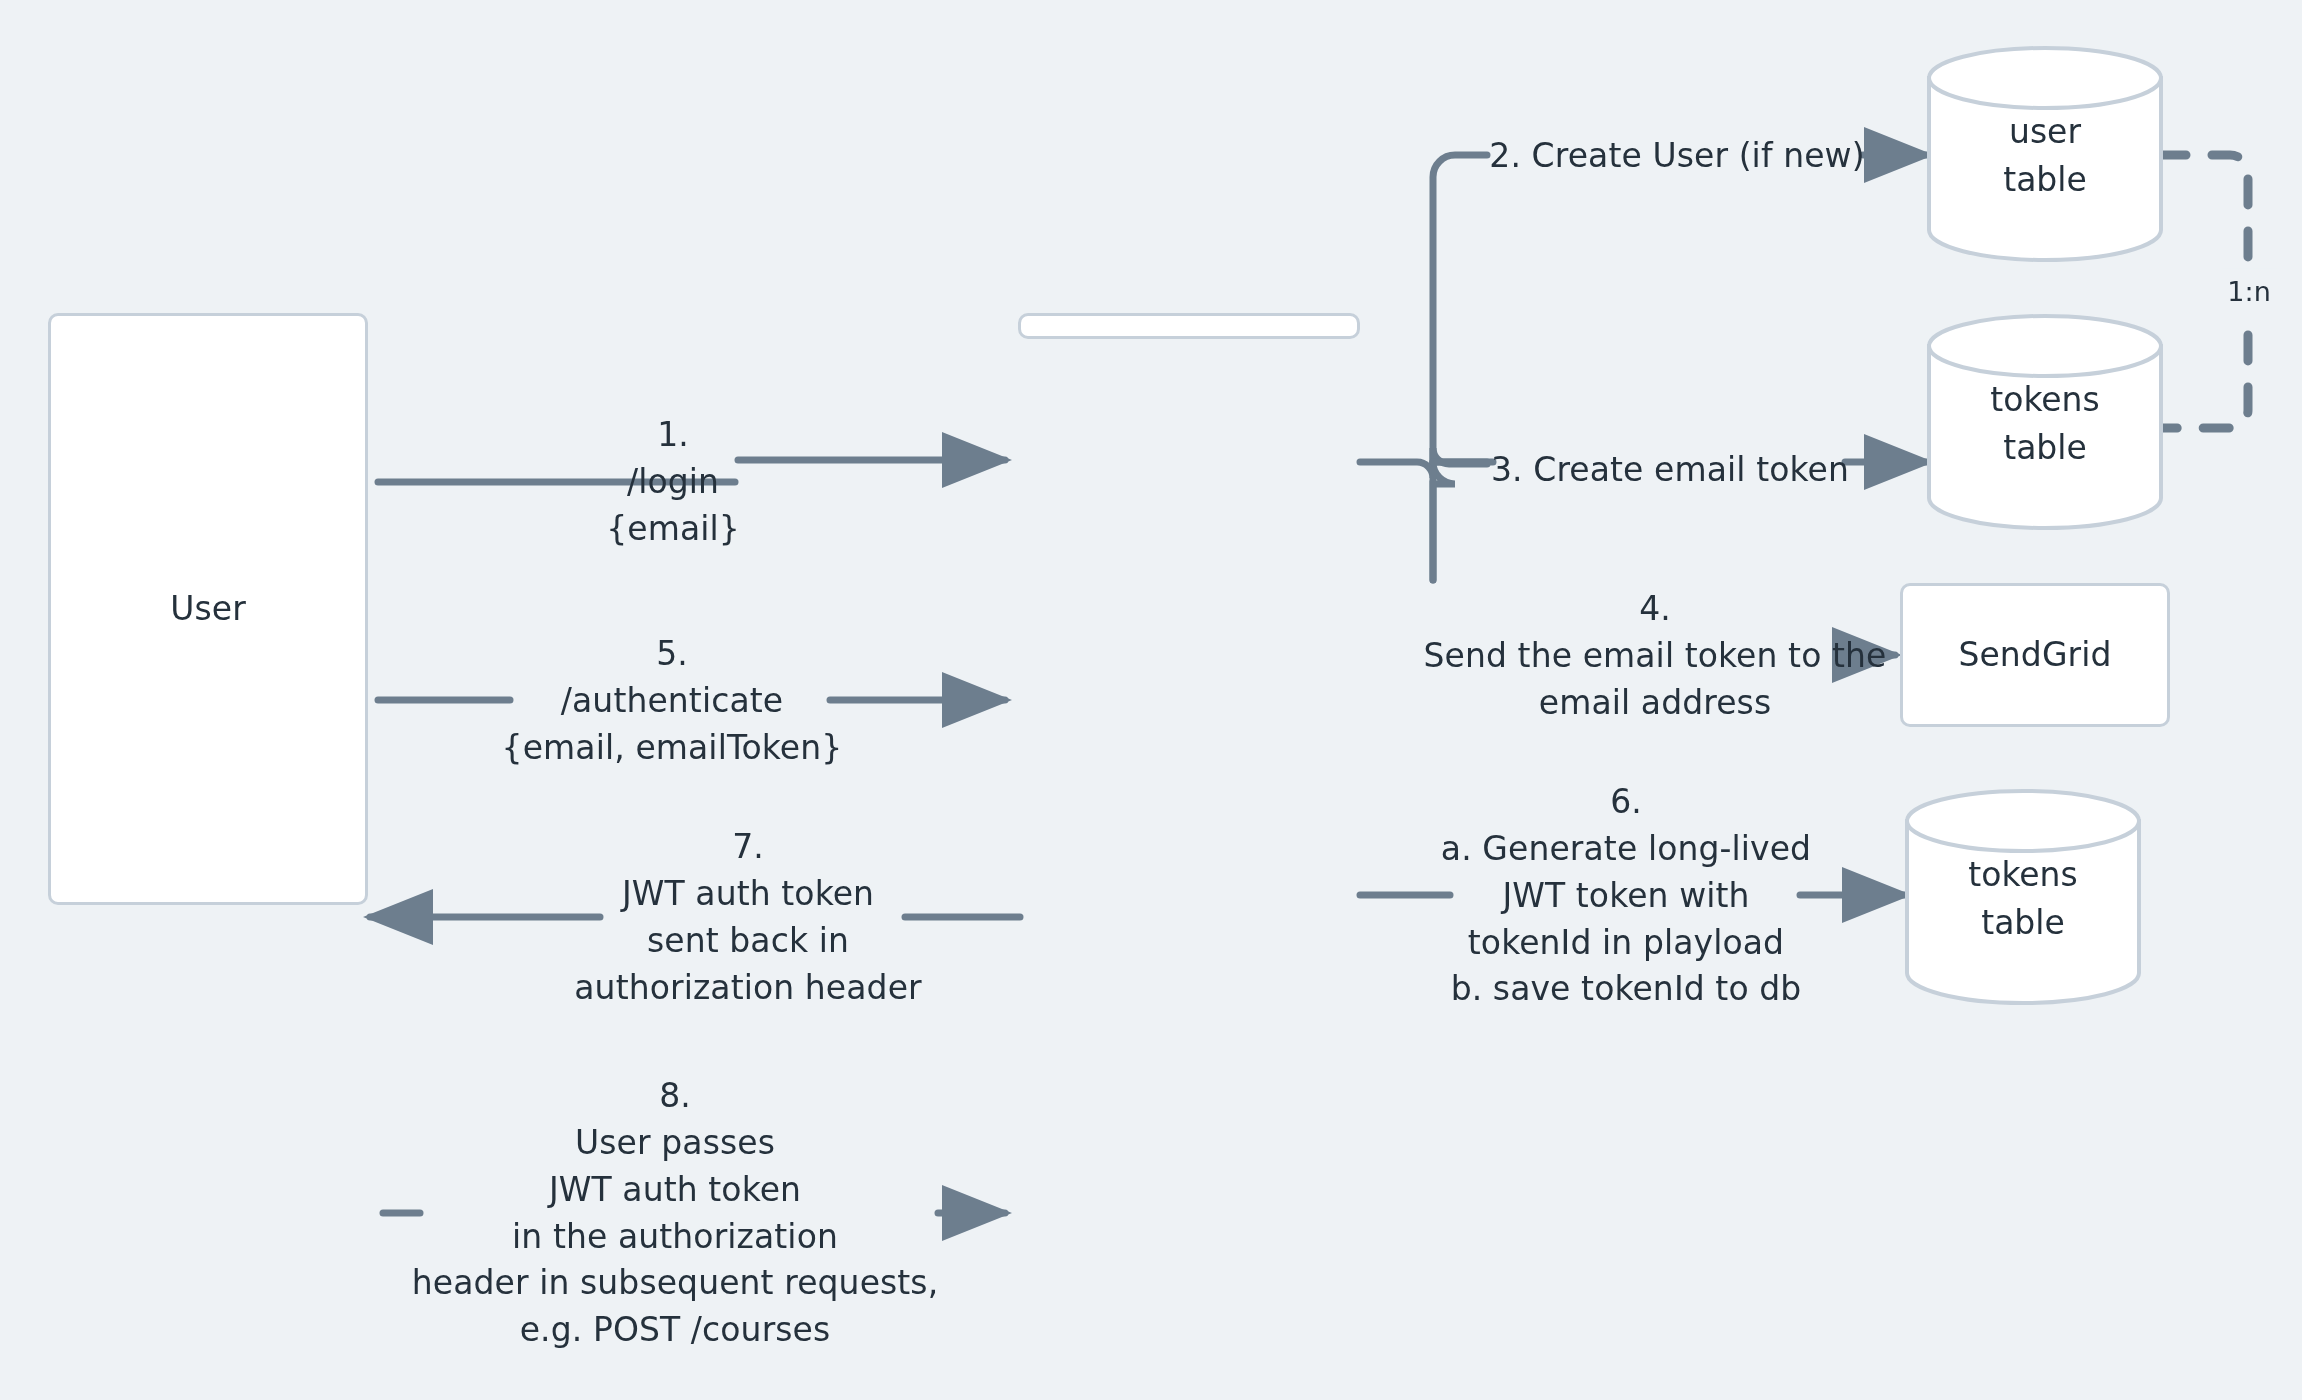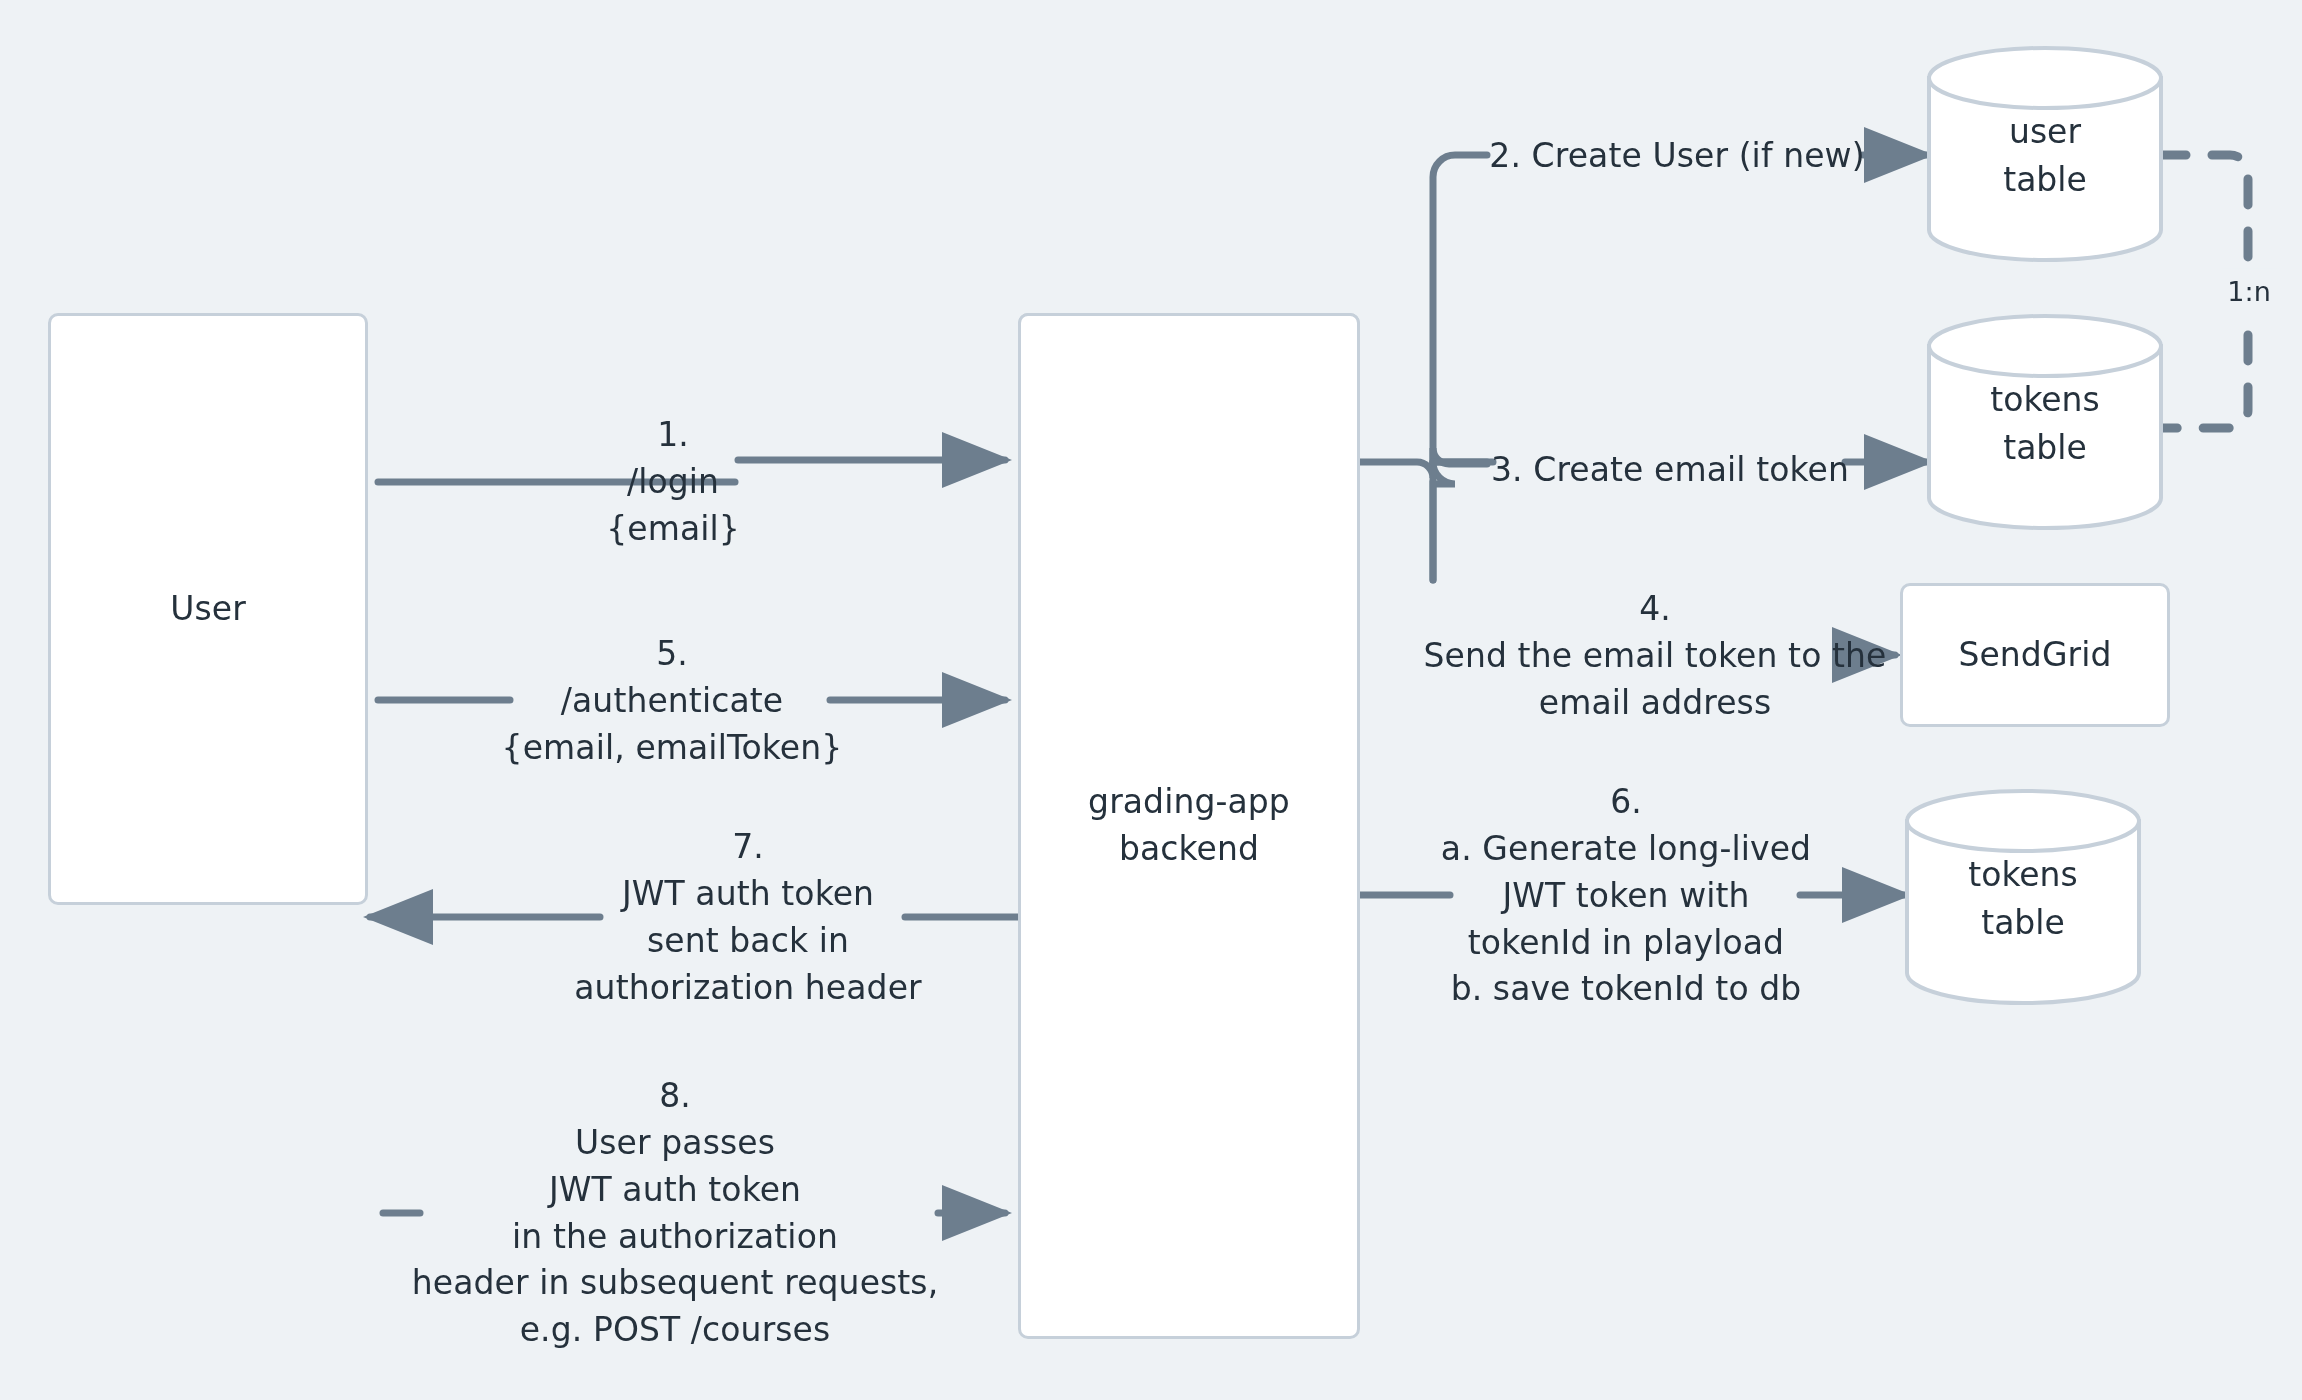--- a/index.html
+++ b/index.html
@@ -117,24 +117,20 @@
     </g>
 
     <path d="M2160,155 L2230,155 A18,18 0 0 1 2248,173 L2248,410 A18,18 0 0 1 2230,428 L2160,428" stroke="#6d7e8e" stroke-width="9" fill="none" stroke-linecap="round" stroke-dasharray="26 26"></path>
   </svg>
 
   <div class="node" style="left:48px; top:313px; width:320px; height:592px;">
     <span class="node-label">User</span>
   </div>
 
   <div class="node" style="left:1018px; top:313px; width:342px; height:026px; height:026px;"></div>
-  <div class="node" style="left:1018px; top:313px; width:342px; height:1026px;">
-    <span class="node-label">grading-app
-backend</span>
-  </div>
 
   <div class="node" style="left:1900px; top:583px; width:270px; height:144px;">
     <span class="node-label">SendGrid</span>
   </div>
 
   <div class="cyl" style="left:1925px; top:45px; width:240px; height:218px;">
     <svg width="240" height="218" viewBox="0 0 240 218">
       <path d="M4,33 L4,185 A116,30 0 0 0 236,185 L236,33 Z" fill="#ffffff" stroke="#c6d0da" stroke-width="4"></path>
       <ellipse cx="120" cy="33" rx="116" ry="30" fill="#ffffff" stroke="#c6d0da" stroke-width="4"></ellipse>
     </svg>

